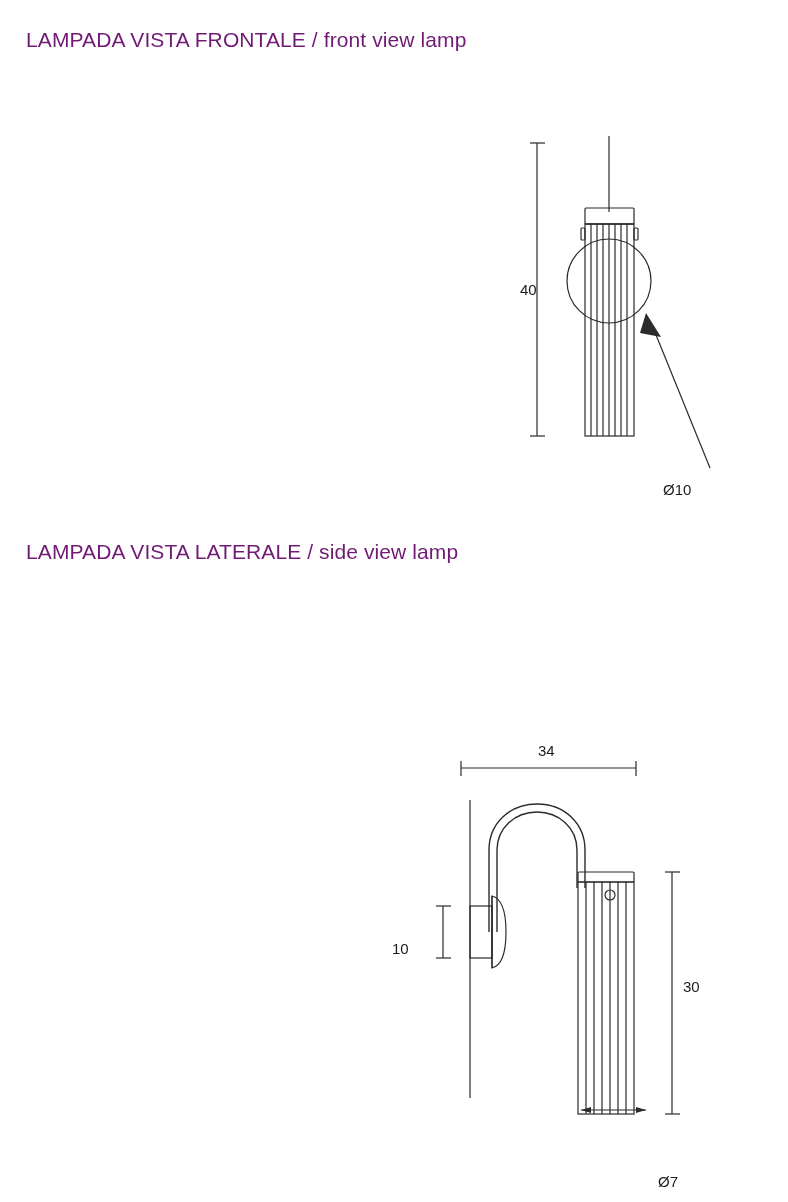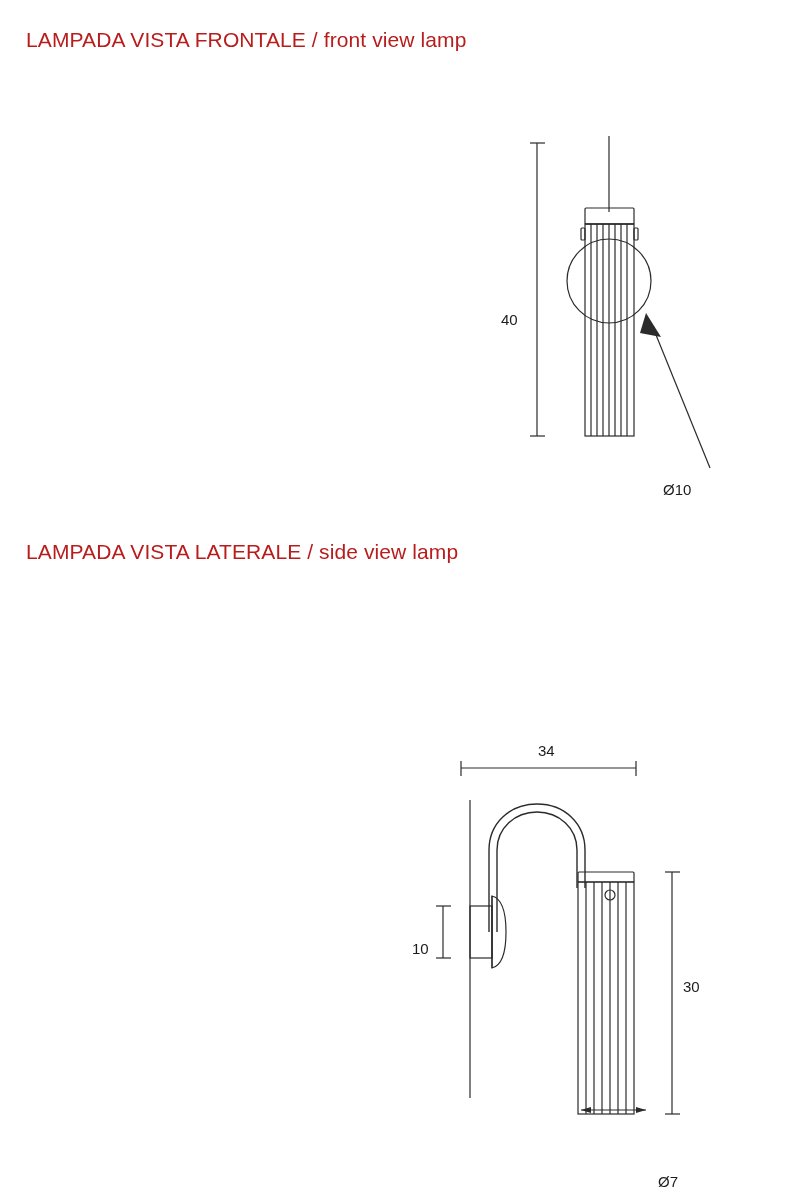--- a/index.html
+++ b/index.html
@@ -18,41 +18,41 @@
   .page {
     position: relative;
     width: 788px;
     height: 1202px;
   }
   .section-title {
     position: absolute;
     font-size: 21px;
     font-weight: 400;
     letter-spacing: 0.1px;
-    color: #b91c1c;
+    color: #701a75;
     white-space: nowrap;
   }
   #title-front { left: 26px; top: 28px; }
   #title-side  { left: 26px; top: 540px; }
 
   .drawing {
     position: absolute;
     left: 0;
     top: 0;
   }
   .dim-label {
     position: absolute;
     font-size: 15px;
     color: #1c1c1c;
     white-space: nowrap;
   }
-  #dim-40  { left: 501px; top: 281px; margin-top: 30px; }
+  #dim-40  { left: 520px; top: 281px; }
   #dim-d10 { left: 663px; top: 481px; }
   #dim-23  { left: 538px; top: 742px; }
-  #dim-10  { left: 412px; top: 940px; }
+  #dim-10  { left: 392px; top: 940px; }
   #dim-30  { left: 683px; top: 978px; }
   #dim-d7  { left: 658px; top: 1125px; margin-top: 48px; }
 </style>
 </head>
 <body>
 
 <div class="page">
 
   <div class="section-title" id="title-front">LAMPADA VISTA FRONTALE / front view lamp</div>
 

